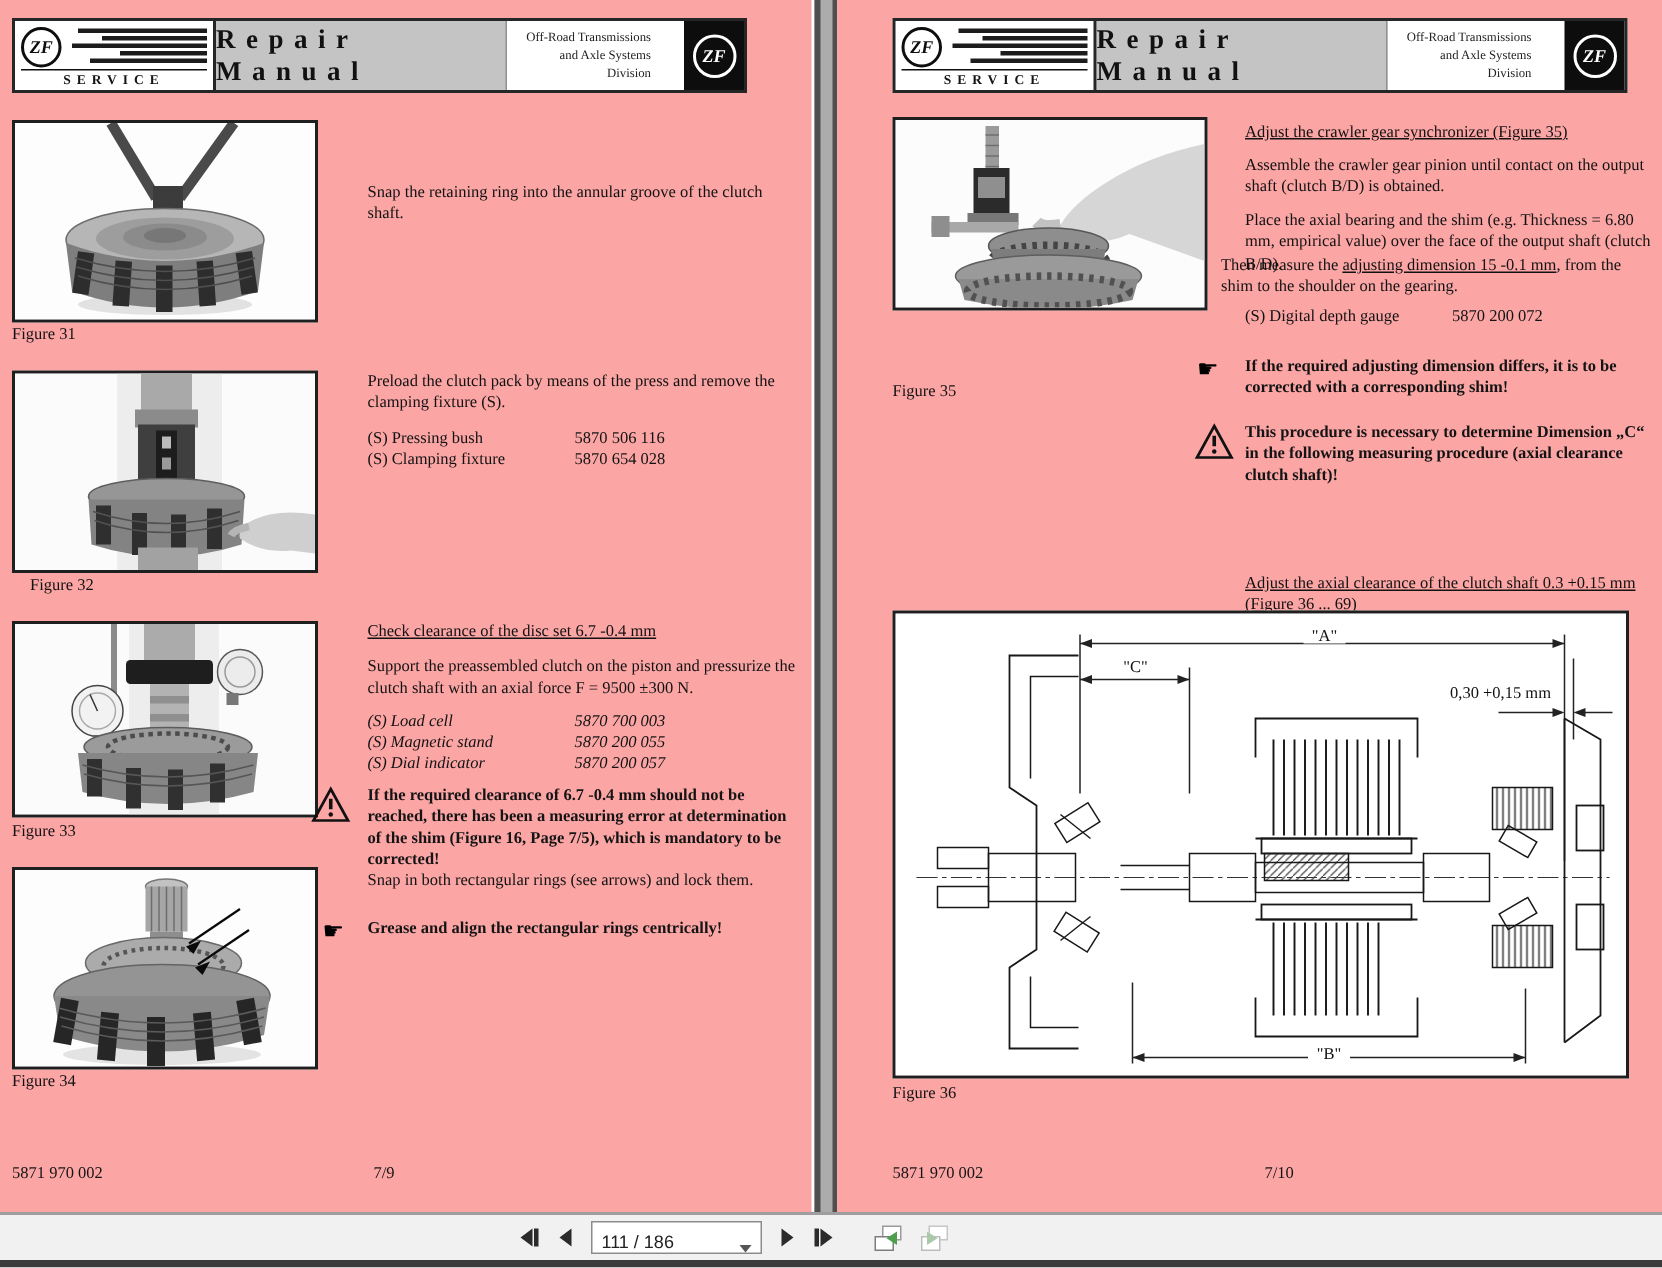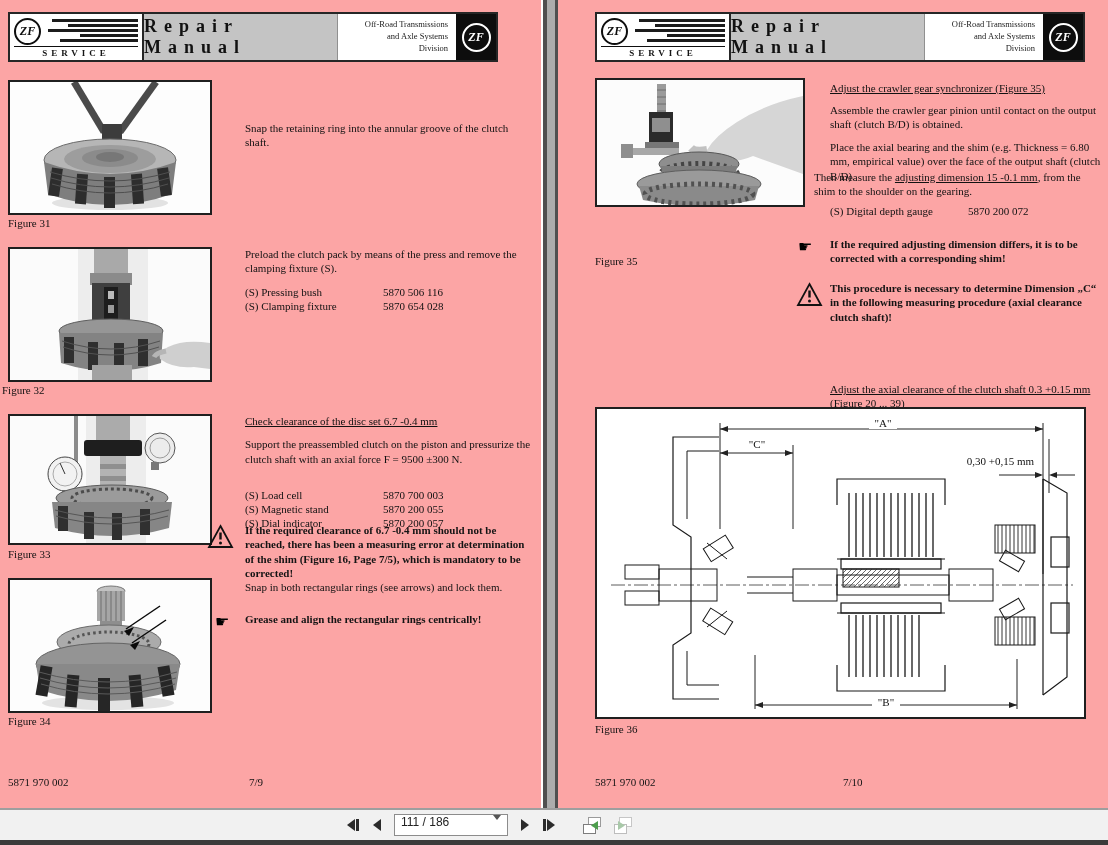--- a/index.html
+++ b/index.html
@@ -24,21 +24,21 @@
              font:italic bold 12px "Liberation Serif",serif; color:#0e0e0e; flex:none; margin-top:1px;}
   .speedlines { flex:1; margin-left:4px; margin-top:2px; }
   .speedlines div { height:3px; margin-bottom:2px; background:#1c1c1c; margin-left:auto; }
   .sl1{width:86px;} .sl2{width:70px; background:#555;} .sl3{width:90px;} .sl4{width:58px; background:#666;} .sl5{width:78px;}
   .service-row { position:absolute; left:4px; right:4px; bottom:2px; border-top:1.5px solid #0e0e0e;
                  text-align:center; font:bold 9px "Liberation Serif",serif; letter-spacing:4px; padding-top:1px; }
   .hdr-title { flex:1; background:#c4c4c4; border-right:1px solid #909090;
                display:flex; align-items:center; justify-content:center;
                font:bold 18px "Liberation Serif",serif; letter-spacing:7px; color:#111; }
   .hdr-div { width:118px; flex:none; text-align:right; font:8.5px/1.4 "Liberation Serif",serif;
-             padding:5px 8px 0 0; color:#222; }
+             padding:5px 22px 0 0; color:#222; }
   .hdr-roundel { width:40px; flex:none; background:#0d0d0d; display:flex; align-items:center; justify-content:center; }
   .roundel-circle { width:29px; height:29px; border-radius:50%; background:#0d0d0d; border:2.5px solid #fff;
                     display:flex; align-items:center; justify-content:center;
                     font:italic bold 12px "Liberation Serif",serif; color:#fff; }
 
   
   .fig { position:absolute; border:2px solid #1f1f1f; background:#fff; overflow:hidden; }
   .fig svg { display:block; }
   .figcap { position:absolute; font:11px "Liberation Serif",serif; color:#121212; }
 
@@ -54,21 +54,21 @@
   .hand-glyph { font:16px "DejaVu Sans",sans-serif; color:#000; line-height:1; }
   .note-text { font:bold 11px/1.3 "Liberation Serif",serif; }
   .footer-doc, .footer-page { position:absolute; font:11px "Liberation Serif",serif; }
 
   
   .toolbar { position:absolute; left:0; top:808px; width:1108px; height:32px;
              background:#f1f1f1; border-top:2px solid #9e9e9e; }
   .nav { position:absolute; left:344px; top:4px; display:flex; align-items:center; gap:7px; }
   .nav button { background:none; border:0; padding:1px; cursor:pointer; display:flex; align-items:center; }
   .pagebox { width:114px; height:22px; background:#fff; border:1px solid #8c8c8c;
-             display:flex; align-items:flex-start; font:12px "Liberation Sans","DejaVu Sans",sans-serif;
+             display:flex; align-items:flex-end; font:12px "Liberation Sans","DejaVu Sans",sans-serif;
              color:#222; padding:0 6px; cursor:pointer; }
   .pagebox .caret { margin-left:auto; width:0; height:0; border-left:4px solid transparent;
                     border-right:4px solid transparent; border-top:5px solid #555; }
   .viewgap { width:8px; }
   .bottom-strip { position:absolute; left:0; top:840px; width:1108px; height:5px; background:#3b3b3b; }
 </style>
 </head>
 <body>
 
 <div class="screen">
@@ -140,21 +140,21 @@
         <rect x="54" y="88" width="10" height="26" fill="#2f2f2f"></rect>
         <rect x="78" y="93" width="10" height="28" fill="#2f2f2f"></rect>
         <rect x="104" y="94" width="10" height="28" fill="#2f2f2f"></rect>
         <rect x="128" y="90" width="10" height="27" fill="#2f2f2f"></rect>
         <path d="M53 98 Q101 114 149 98 M52 92 Q101 108 150 92" stroke="#525252" fill="none"></path>
         <path d="M200 94 Q174 90 158 98 Q148 103 150 110 Q164 120 184 118 L200 120 Z" fill="#cfcfcf"></path>
         <path d="M156 102 Q146 104 144 108" stroke="#b5b5b5" stroke-width="5" fill="none"></path>
         <rect x="82" y="116" width="40" height="15" fill="#a2a2a2"></rect>
       </svg>
     </div>
-    <div class="figcap" style="left:2px; top:384px;">Figure 32</div>
+    <div class="figcap" style="left:20px; top:384px;">Figure 32</div>
 
     <div class="tx w288" style="left:245px; top:247px;">
       <div>Preload the clutch pack by means of the press and remove the clamping fixture (S).</div>
       <div style="margin-top:9px;">
         <div class="tool-row">
           <span class="tool-name">(S) Pressing bush</span>
           <span>5870 506 116</span>
         </div>
         <div class="tool-row">
           <span class="tool-name">(S) Clamping fixture</span>
@@ -188,21 +188,21 @@
         <rect x="102" y="97" width="10" height="27" fill="#303030"></rect>
         <rect x="130" y="93" width="10" height="26" fill="#303030"></rect>
         <path d="M46 100 Q102 116 158 100 M45 94 Q102 110 159 94" stroke="#565656" fill="none"></path>
       </svg>
     </div>
     <div class="figcap" style="left:8px; top:548px;">Figure 33</div>
 
     <div class="tx w288" style="left:245px; top:414px;">
       <div class="u">Check clearance of the disc set 6.7 -0.4 mm</div>
       <div style="margin-top:9px;">Support the preassembled clutch on the piston and pressurize the clutch shaft with an axial force F = 9500 ±300 N.</div>
-      <div style="margin-top:22px;">
+      <div style="margin-top:8px;font-style:italic;">
         <div class="tool-row">
           <span class="tool-name">(S) Load cell</span>
           <span>5870 700 003</span>
         </div>
         <div class="tool-row">
           <span class="tool-name">(S) Magnetic stand</span>
           <span>5870 200 055</span>
         </div>
         <div class="tool-row">
           <span class="tool-name">(S) Dial indicator</span>
@@ -348,21 +348,21 @@
           <path d="M13.5 2 L25 23 L2 23 Z" fill="none" stroke="#111" stroke-width="1.8"></path>
           <line x1="13.5" y1="8.5" x2="13.5" y2="15.5" stroke="#111" stroke-width="2.4"></line>
           <circle cx="13.5" cy="19" r="1.5" fill="#111"></circle>
         </svg>
       </div>
       <div class="note-text w272">This procedure is necessary to determine Dimension „C“ in the following measuring procedure (axial clearance clutch shaft)!</div>
     </div>
 
     <div class="tx w272" style="left:272px; top:382px;">
       <div class="u">Adjust the axial clearance of the clutch shaft 0.3 +0.15 mm</div>
-      <div class="u">(Figure 20 ... 39)</div>
+      <div class="u">(Figure 36 ... 69)</div>
     </div>
 
     <div class="fig" style="left:37px; top:407px; width:491px; height:312px;">
       <svg width="487" height="308" viewBox="0 0 487 308">
         <defs>
           <pattern id="hv" width="4" height="4" patternUnits="userSpaceOnUse">
               <line x1="1" y1="0" x2="1" y2="4" stroke="#333" stroke-width="1"></line>
             </pattern>
           <pattern id="hd" width="5" height="5" patternUnits="userSpaceOnUse">
               <path d="M0 5 L5 0" stroke="#444" stroke-width="0.8"></path>

